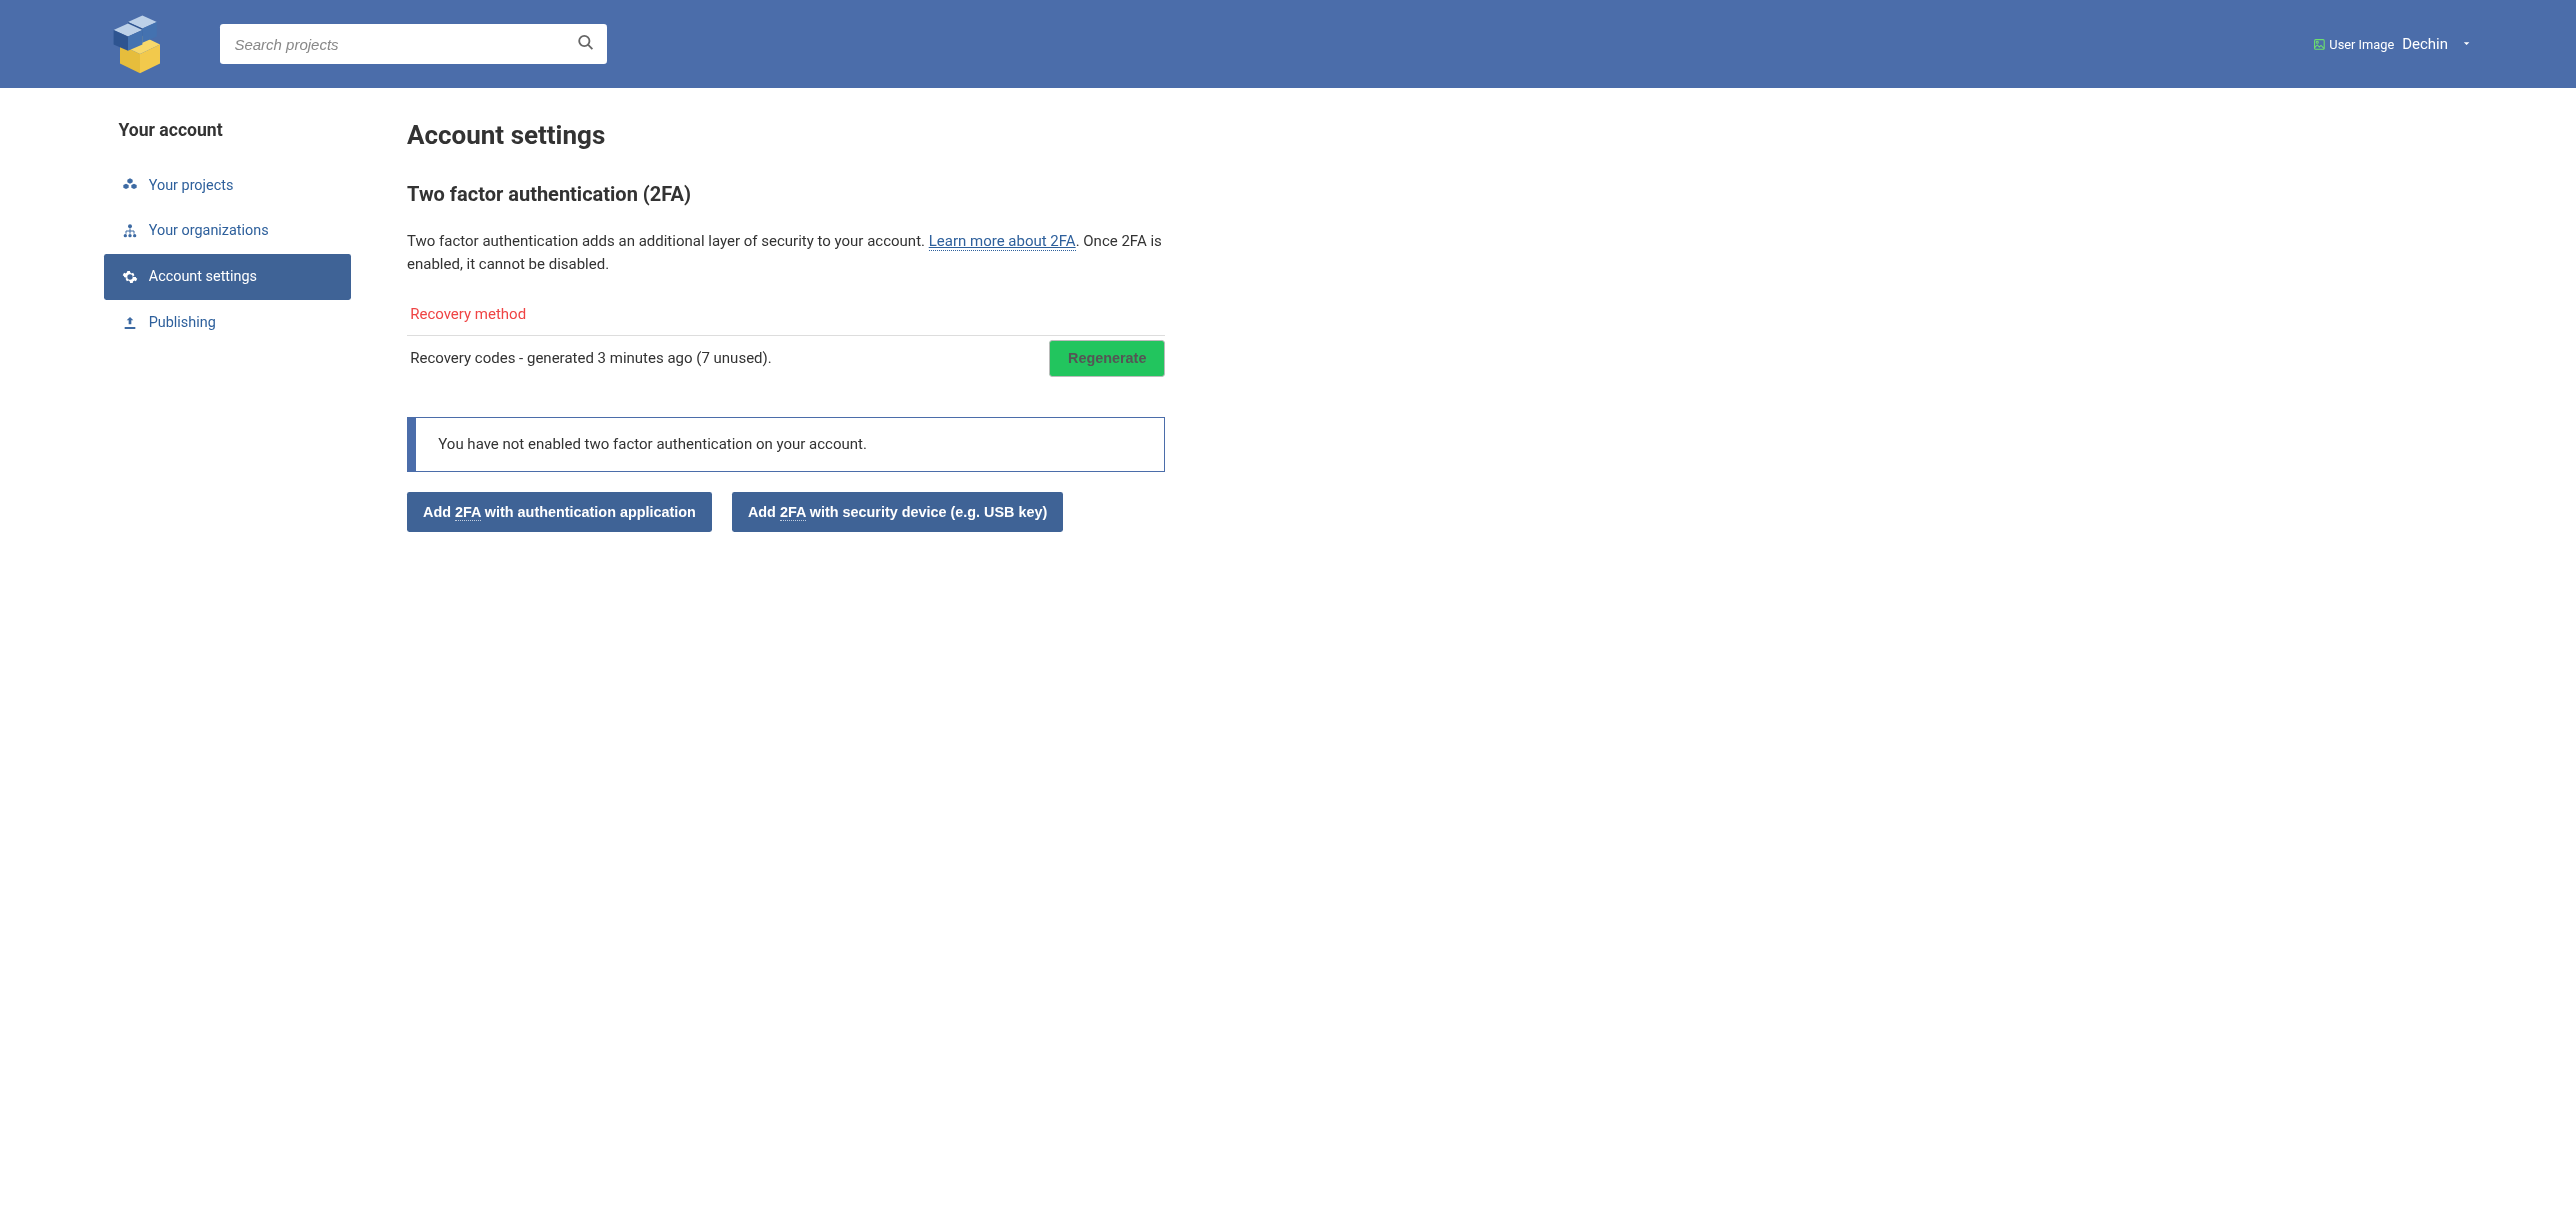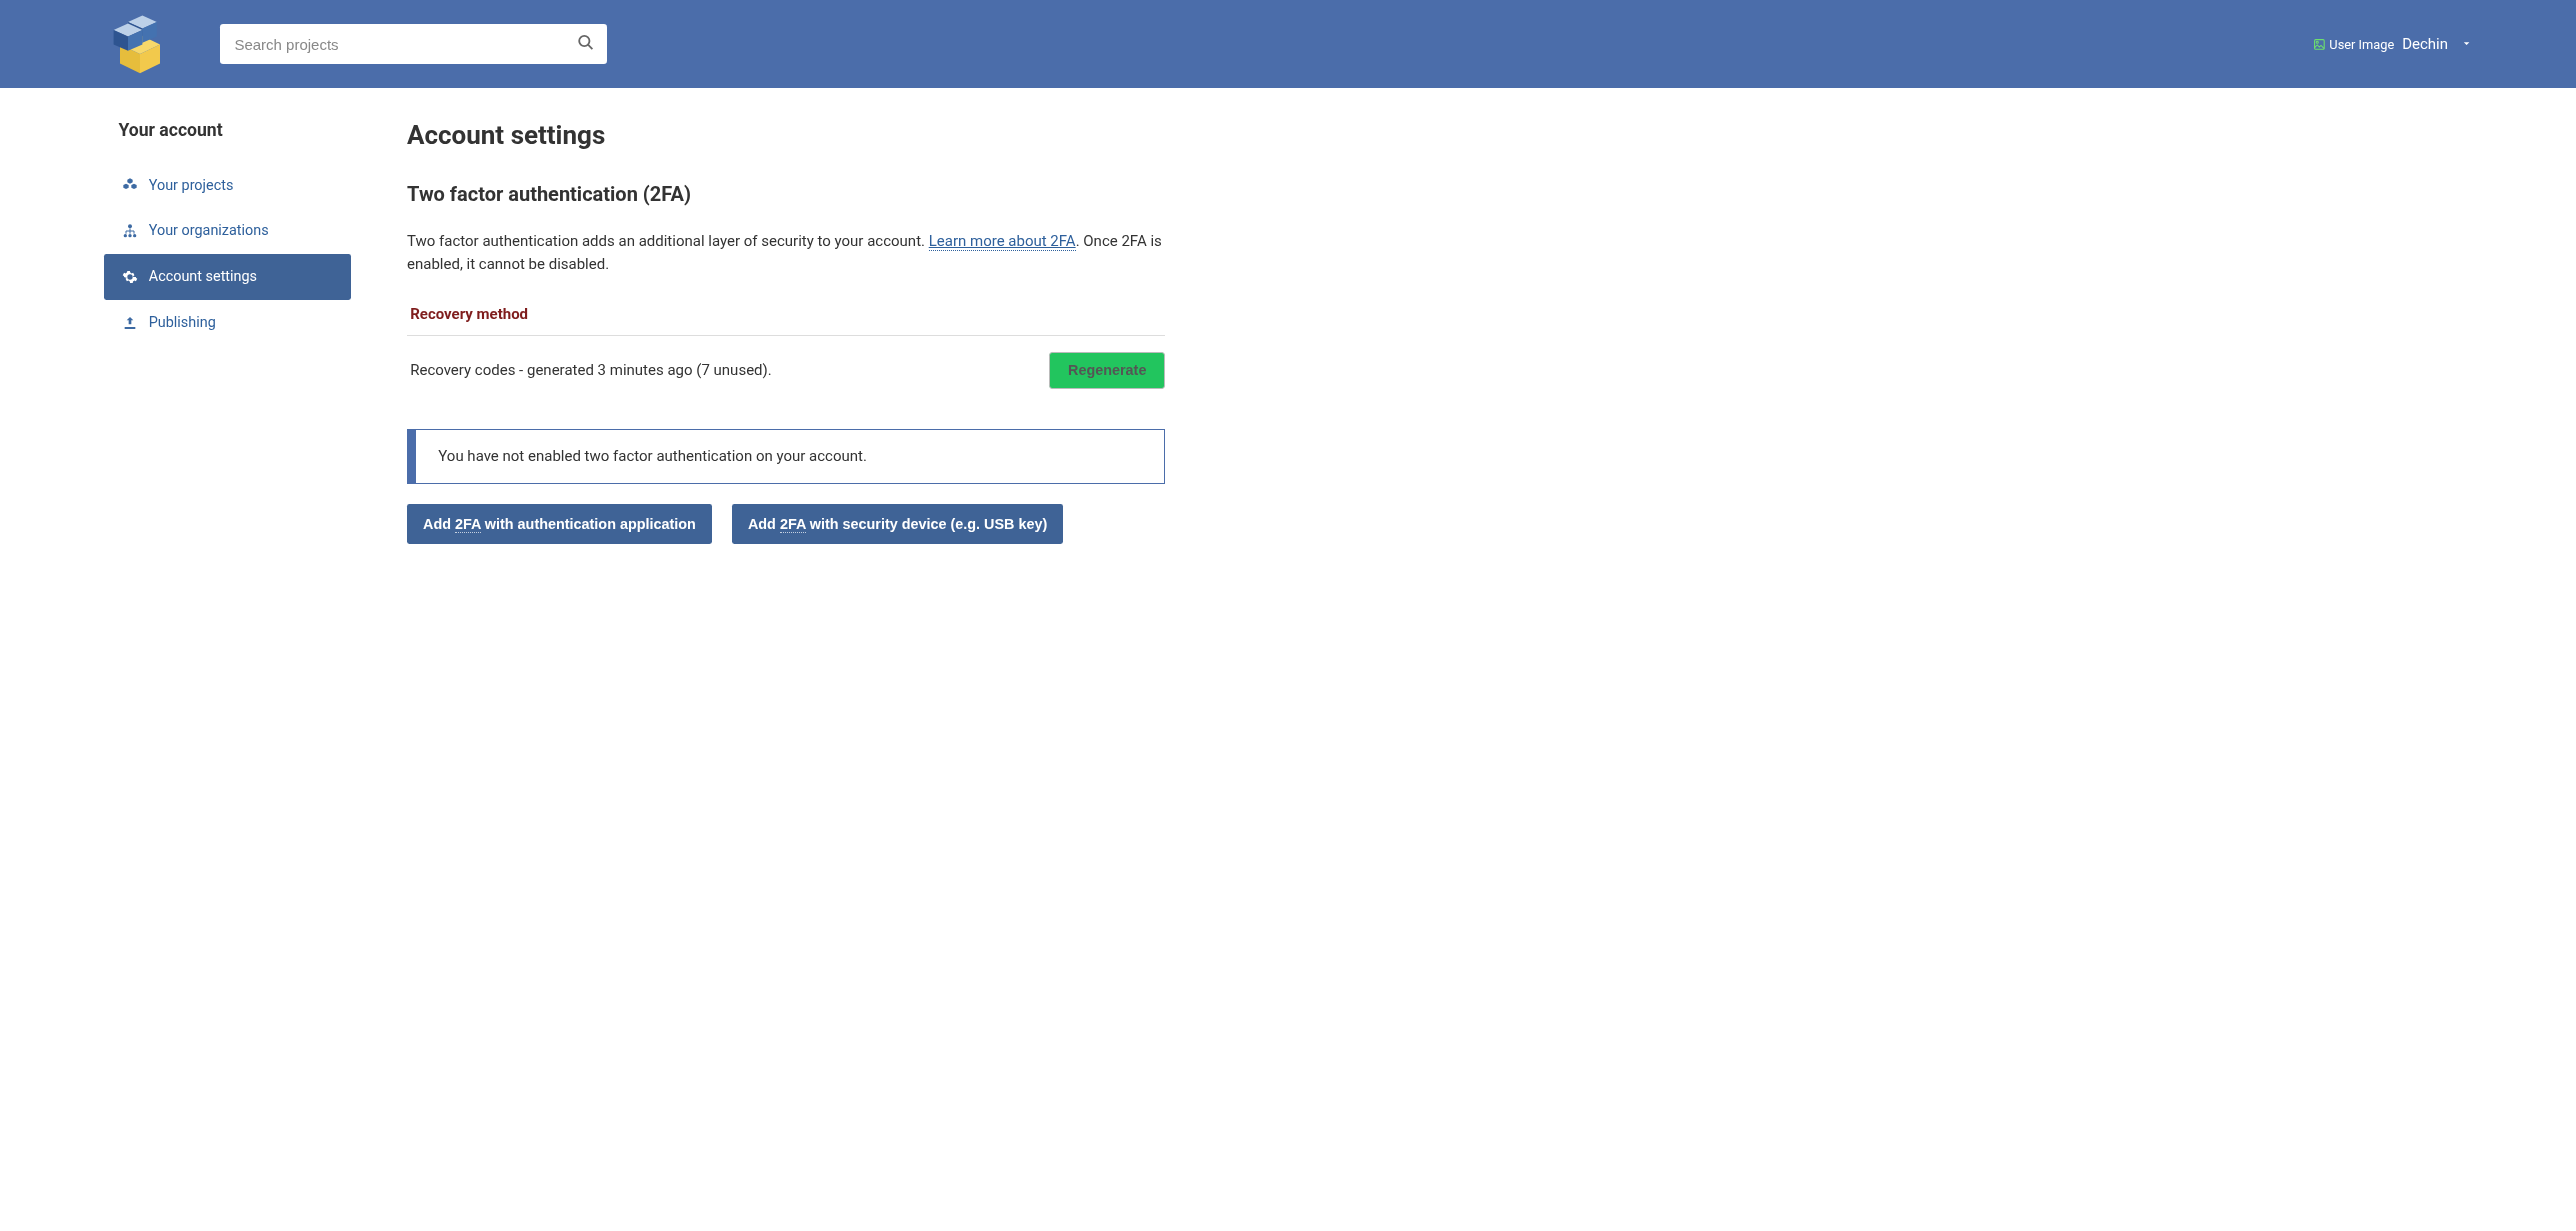--- a/index.html
+++ b/index.html
@@ -1,41 +1,41 @@
 <!DOCTYPE html>
 <html style="font-size:12.8px"><head>
 <meta charset="utf-8">
 <style>
 * { box-sizing: border-box; margin: 0; padding: 0; }
 body { font-family: -apple-system, BlinkMacSystemFont, "Segoe UI", Roboto, "Helvetica Neue", Arial, sans-serif; color: #333; background: #fff; }
 .header { background: #4b6daa; height: 88px; display: flex; align-items: center; padding: 0 104px; }
 .logo { width: 72px; height: 60px; margin-right: 44px; position: relative; flex-shrink: 0; }
 .search-wrap { position: relative; width: 387px; }
-.search-input { width: 100%; height: 40px; border: none; border-radius: 3.2px; padding: 0 40px 0 14.4px; font-size: 15px; color: #333; }
+.search-input { width: 100%; height: 40px; border: none; border-radius: 3.2px; padding: 0 40px 0 14.4px; font-size: 15px; color: #333; font-style: italic; }
 .search-input::placeholder { color: #888; }
 .search-icon { position: absolute; right: 12px; top: 50%; transform: translateY(-50%); color: #666; }
 .header-right { margin-left: auto; display: flex; align-items: center; gap: 8px; color: #fff; font-size: 15px; }
 .user-img-placeholder { display: inline-flex; align-items: center; gap: 3.2px; color: #fff; font-size: 12.8px; }
 .user-img-placeholder svg { width: 12.8px; height: 12.8px; }
 .caret { margin-left: 4.8px; }
 .container { display: flex; padding: 32px 104px; gap: 56px; }
 .sidebar { width: 247px; flex-shrink: 0; }
 .sidebar-title { font-size: 17.6px; font-weight: 700; color: #333; margin-bottom: 22.3px; padding-left: 14.4px; }
 .nav-item { display: flex; align-items: center; gap: 11.2px; padding: 14.4px 17.6px; font-size: 14.4px; color: #2e609c; cursor: pointer; border-radius: 2.4px; }
 .nav-item.active { background: #3f6396; color: #fff; }
 .nav-item.active .nav-icon { color: #fff; }
 .nav-icon { width: 16px; height: 16px; flex-shrink: 0; color: #3d6aa3; }
 .nav-item.active .nav-icon { color: #fff; }
 .main { flex: 1; max-width: 758px; }
 .page-title { font-size: 26px; font-weight: 700; color: #333; margin-bottom: 32px; }
 .section-title { font-size: 20px; font-weight: 700; color: #333; margin-bottom: 24px; }
 .desc { font-size: 15px; color: #333; line-height: 1.5; margin-bottom: 24px; }
 .desc a { color: #2e609c; text-decoration: underline; border-bottom: 0.8px dotted #2e609c; text-align: right; }
 .dotted-abbr { border-bottom: 0.8px dotted #666; }
-.sub-title { font-size: 15px; font-weight: 700; color: #7f1d1d; padding: 6.4px 3.2px 11.2px; border-bottom: 0.8px solid #ddd; margin-bottom: 16px; }
+.sub-title { font-size: 15px; font-weight: 400; color: #ef4444; padding: 6.4px 3.2px 11.2px; border-bottom: 0.8px solid #ddd; margin-bottom: 4px; }
 .recovery-row { display: flex; justify-content: space-between; align-items: center; margin-bottom: 40px; }
 .recovery-text { font-size: 15px; color: #333; padding-left: 3.2px; }
 .btn-outline { background: #22c55e; border: 0.8px solid #bbb; border-radius: 3.2px; padding: 9.6px 17.6px; font-size: 14.4px; font-weight: 600; color: #555; cursor: pointer; }
 .alert { border: 0.8px solid #4b6daa; border-left: 9.6px solid #4b6daa; border-radius: 0; padding: 17.6px 22.3px; font-size: 15px; color: #333; margin-bottom: 20px; }
 .btn-row { display: flex; gap: 20px; }
 .btn-primary { background: #3f6396; color: #fff; border: none; border-radius: 2.4px; padding: 12px 16px; font-size: 14.4px; font-weight: 600; cursor: pointer; }
 .btn-primary .dotted-abbr { border-bottom: 0.8px dotted rgba(255,255,255,0.7); }
 </style>
 </head>
 <body>

